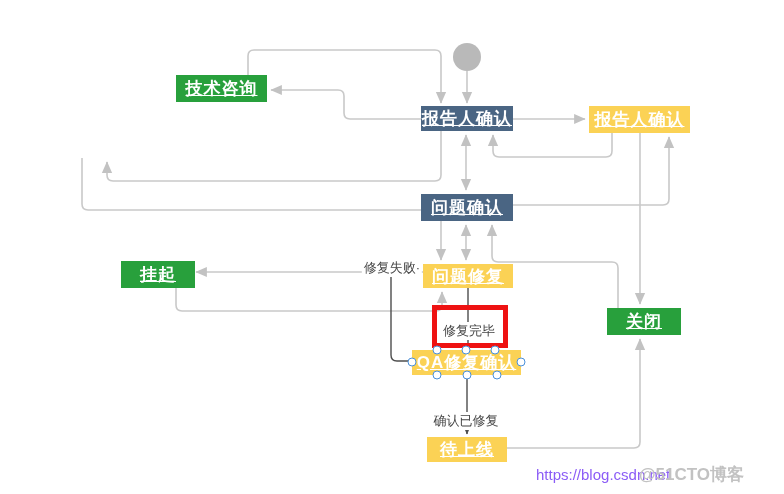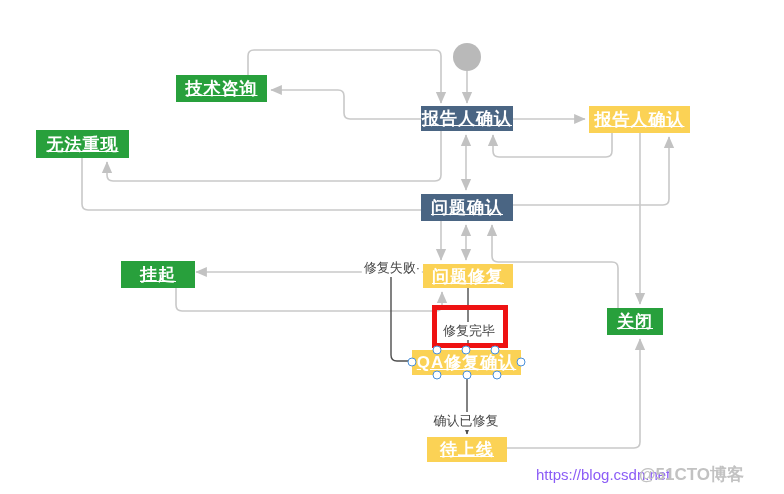--- a/index.html
+++ b/index.html
@@ -58,25 +58,24 @@
       <path d="M 507 448 L 634 448 Q 640 448 640 442 L 640 339" class="edge-light" marker-end="url(#m-light)"></path>
       <path d="M 640 133 L 640 304" class="edge-light" marker-end="url(#m-light)"></path>
     </svg>
 
   <span class="watermark wm-url">https://blog.csdn.net</span>
   <span class="watermark wm-handle">@51CTO博客</span>
 <div class="start-circle" style="left: 453px; top: 43px; width: 28px; height: 28px;"></div>
     <div class="node green" style="left: 176px; top: 75px; width: 91px; height: 27px;">技术咨询</div>
     <div class="node slate" style="left: 421px; top: 106px; width: 92px; height: 25px;">报告人确认</div>
     <div class="node yellow" style="left: 589px; top: 106px; width: 101px; height: 27px;">报告人确认</div>
-    <div class="node green" style="left: 36px; top: 130px; width: 93px; height: 28px;">无法重现</div>
     <div class="node slate" style="left: 421px; top: 194px; width: 92px; height: 27px;">问题确认</div>
     <div class="node green" style="left: 121px; top: 261px; width: 74px; height: 27px;">挂起</div>
     <div class="node yellow" style="left: 423px; top: 264px; width: 90px; height: 24px;">问题修复</div>
-    <div class="node green" style="left: 607px; top: 308px; width: 56px; height: 27px;">关闭</div>
+    <div class="node green" style="left: 607px; top: 308px; width: 74px; height: 27px;">关闭</div>
     <div class="node yellow" style="left: 412px; top: 350px; width: 109px; height: 25px;">QA修复确认</div>
     <div class="node yellow" style="left: 427px; top: 437px; width: 80px; height: 25px;">待上线</div>
     <div class="edge-label" style="left: 392px; top: 268px;">修复失败·</div>
     <div class="edge-label" style="left: 469px; top: 331px;">修复完毕</div>
     <div class="edge-label" style="left: 466px; top: 421px;">确认已修复</div>
     <div class="annotation-rect" style="left: 432px; top: 305px; width: 76px; height: 43px;"></div>
     <div class="anchor" style="left: 412px; top: 362px;"></div>
     <div class="anchor" style="left: 521px; top: 362px;"></div>
     <div class="anchor" style="left: 437px; top: 350px;"></div>
     <div class="anchor" style="left: 466px; top: 350px;"></div>

